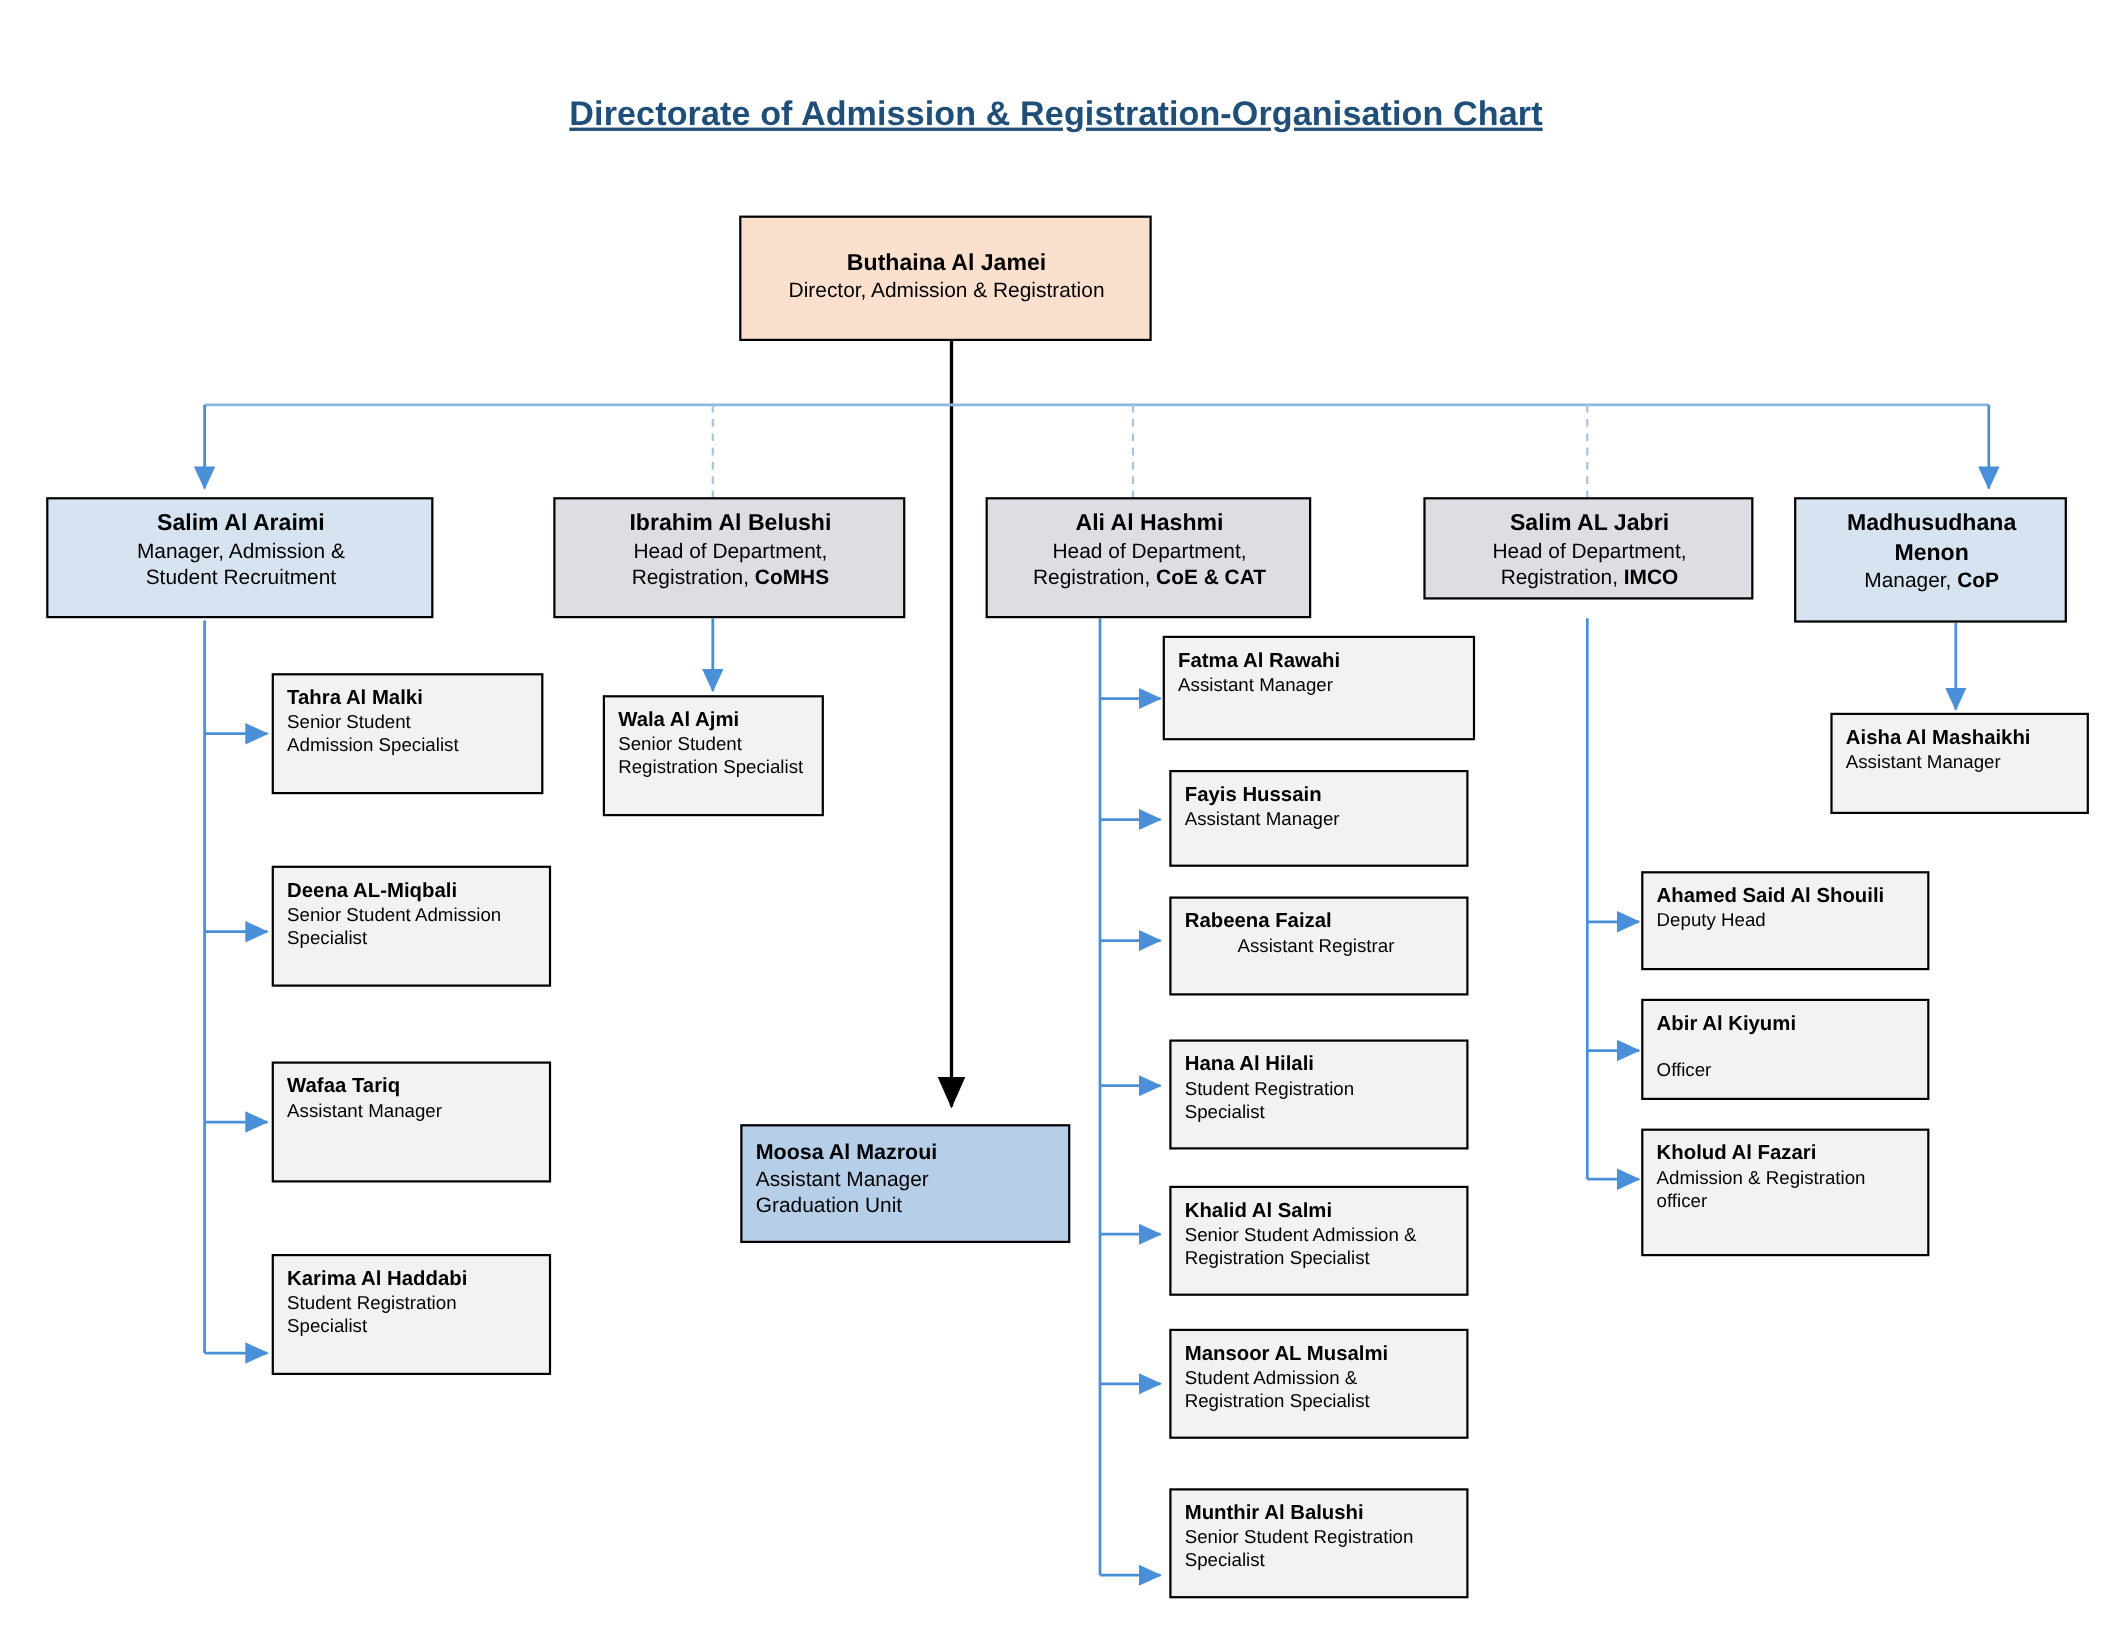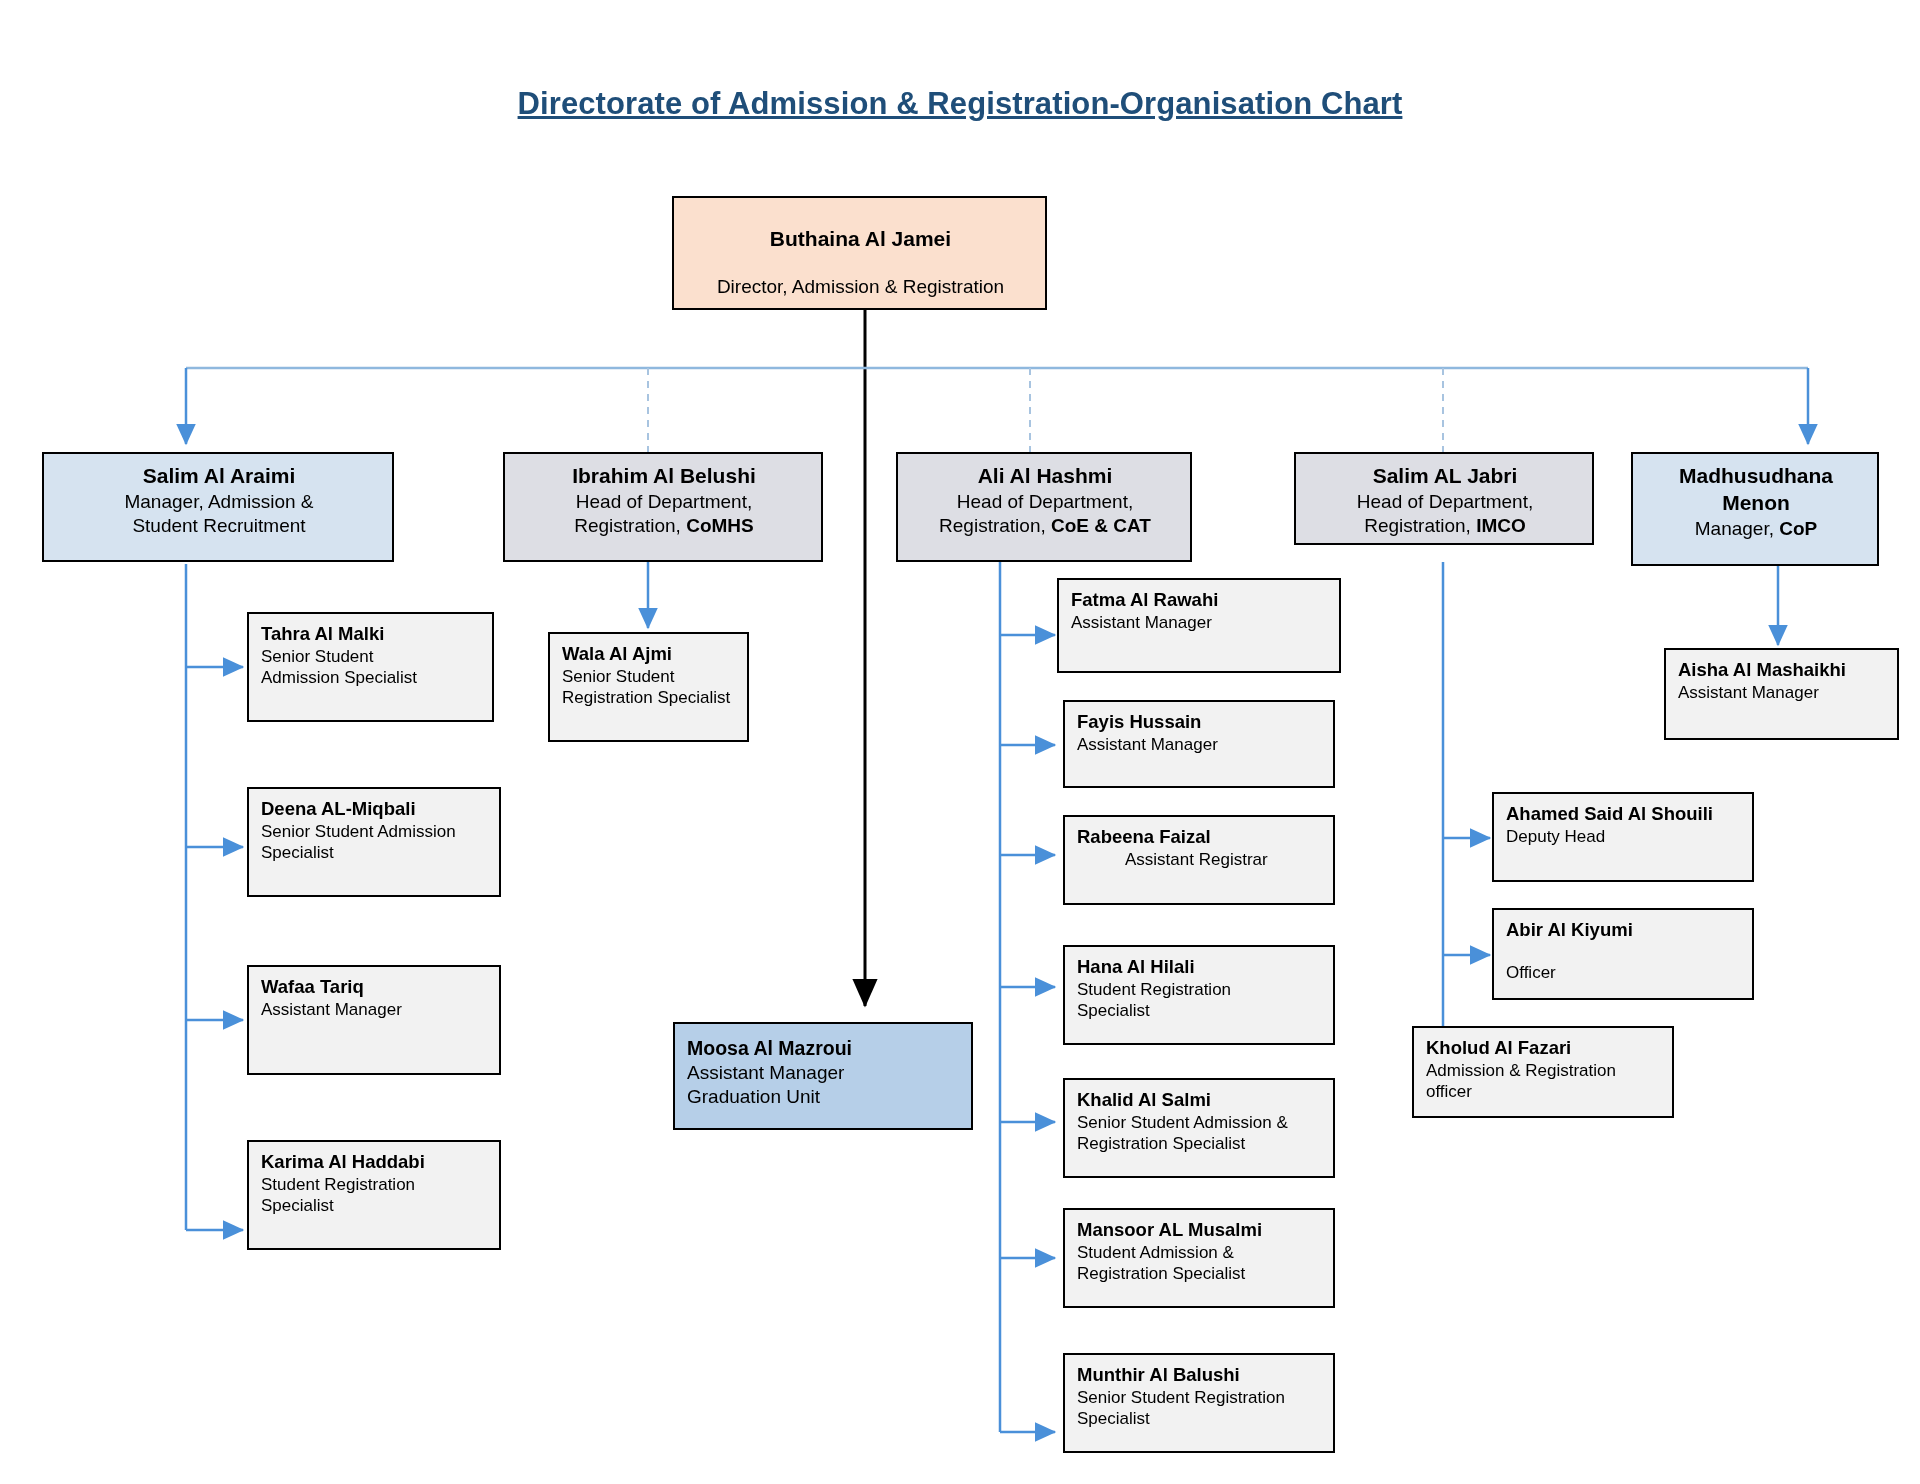--- a/index.html
+++ b/index.html
@@ -62,21 +62,21 @@
     font-weight: normal;
   }
 
   
   .root {
     background: #FBE0CE;
     text-align: center;
     padding-top: 28px;
   }
   .root .nm { font-size: 21px; }
-  .root .rl { font-size: 19px; margin-top: 22px; }
+  .root .rl { font-size: 19px; }
 
   .lvl2 {
     text-align: center;
     padding-top: 9px;
   }
   .lvl2 .nm { font-size: 21px; }
   .lvl2 .rl, .lvl2 .rl2 { font-size: 19px; }
   .lvl2 b { font-weight: bold; }
   .blue   { background: #D6E3F0; }
   .greyb  { background: #DDDEE4; }
@@ -258,21 +258,21 @@
   <div class="node leaf" style="left:1492px; top:792px; width:262px; height:90px;">
     <span class="nm">Ahamed Said Al Shouili</span>
     <span class="rl">Deputy Head</span>
   </div>
 
   <div class="node leaf" style="left:1492px; top:908px; width:262px; height:92px;">
     <span class="nm">Abir  Al Kiyumi</span>
     <span class="rl gap-top">Officer</span>
   </div>
 
-  <div class="node leaf" style="left:1412px; top:1026px; width:262px; height:92px;">
+  <div class="node leaf" style="left:1492px; top:1026px; width:262px; height:116px;">
     <span class="nm">Kholud  Al Fazari</span>
     <span class="rl">Admission &amp; Registration</span>
     <span class="rl2">officer</span>
   </div>
 
   <div class="node leaf" style="left:1664px; top:648px; width:235px; height:92px;">
     <span class="nm">Aisha Al Mashaikhi</span>
     <span class="rl">Assistant Manager</span>
   </div>
 

